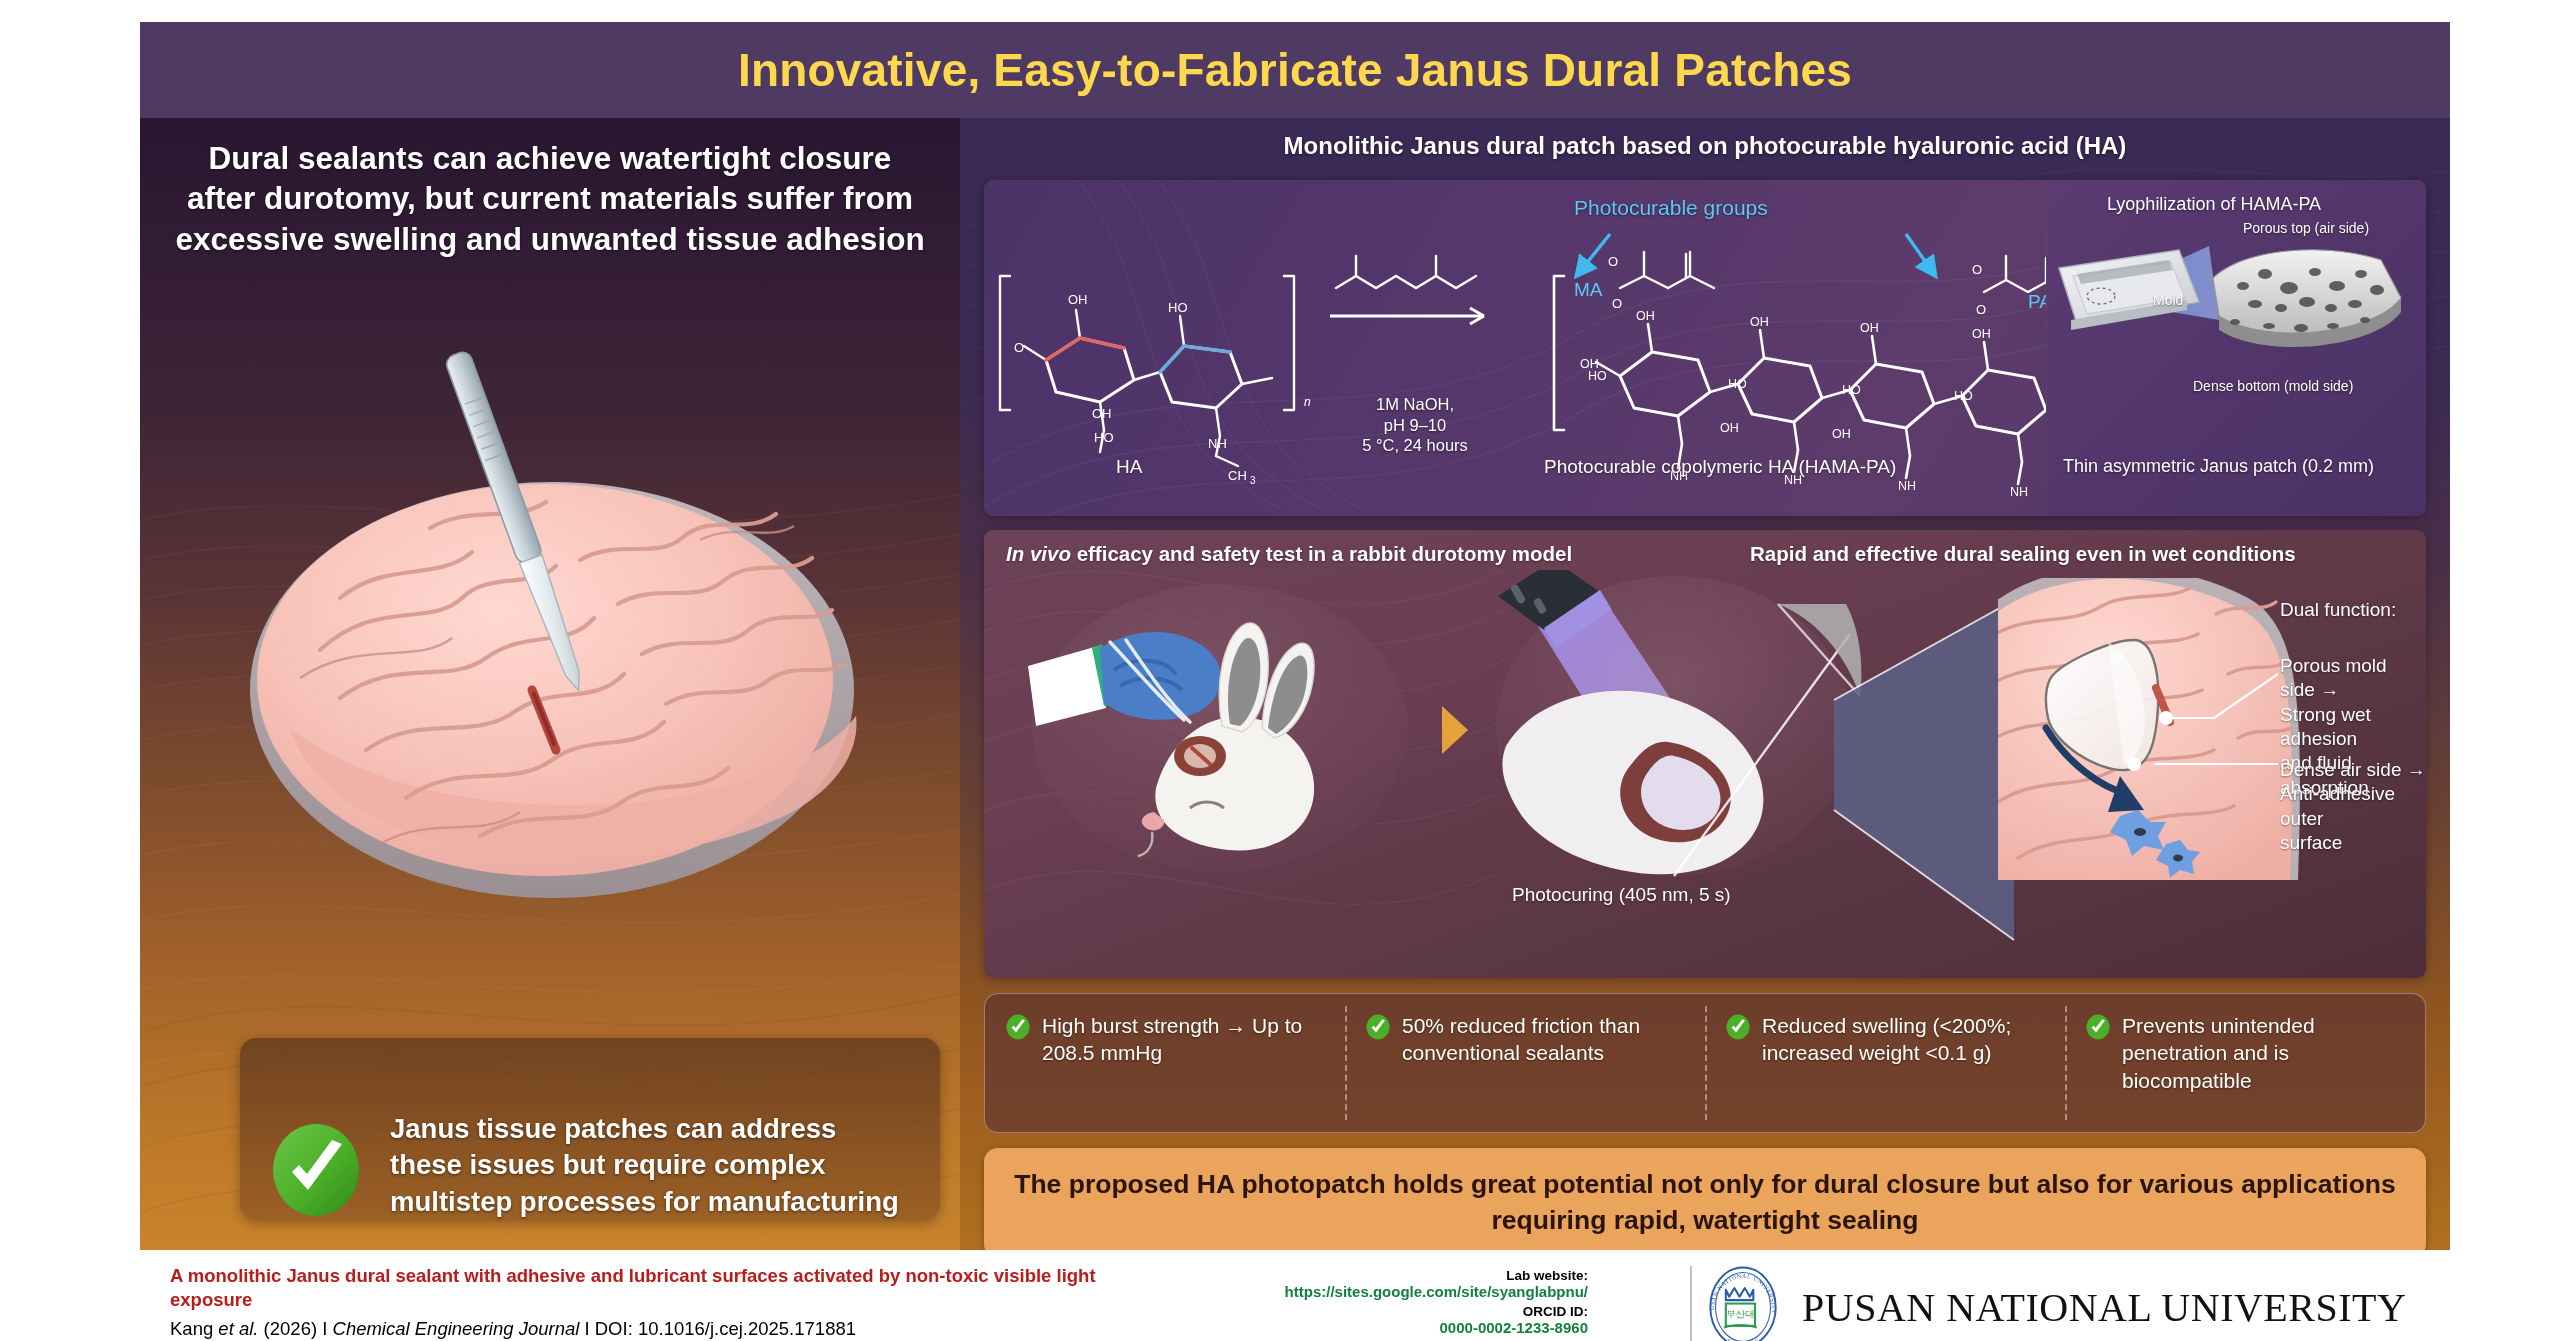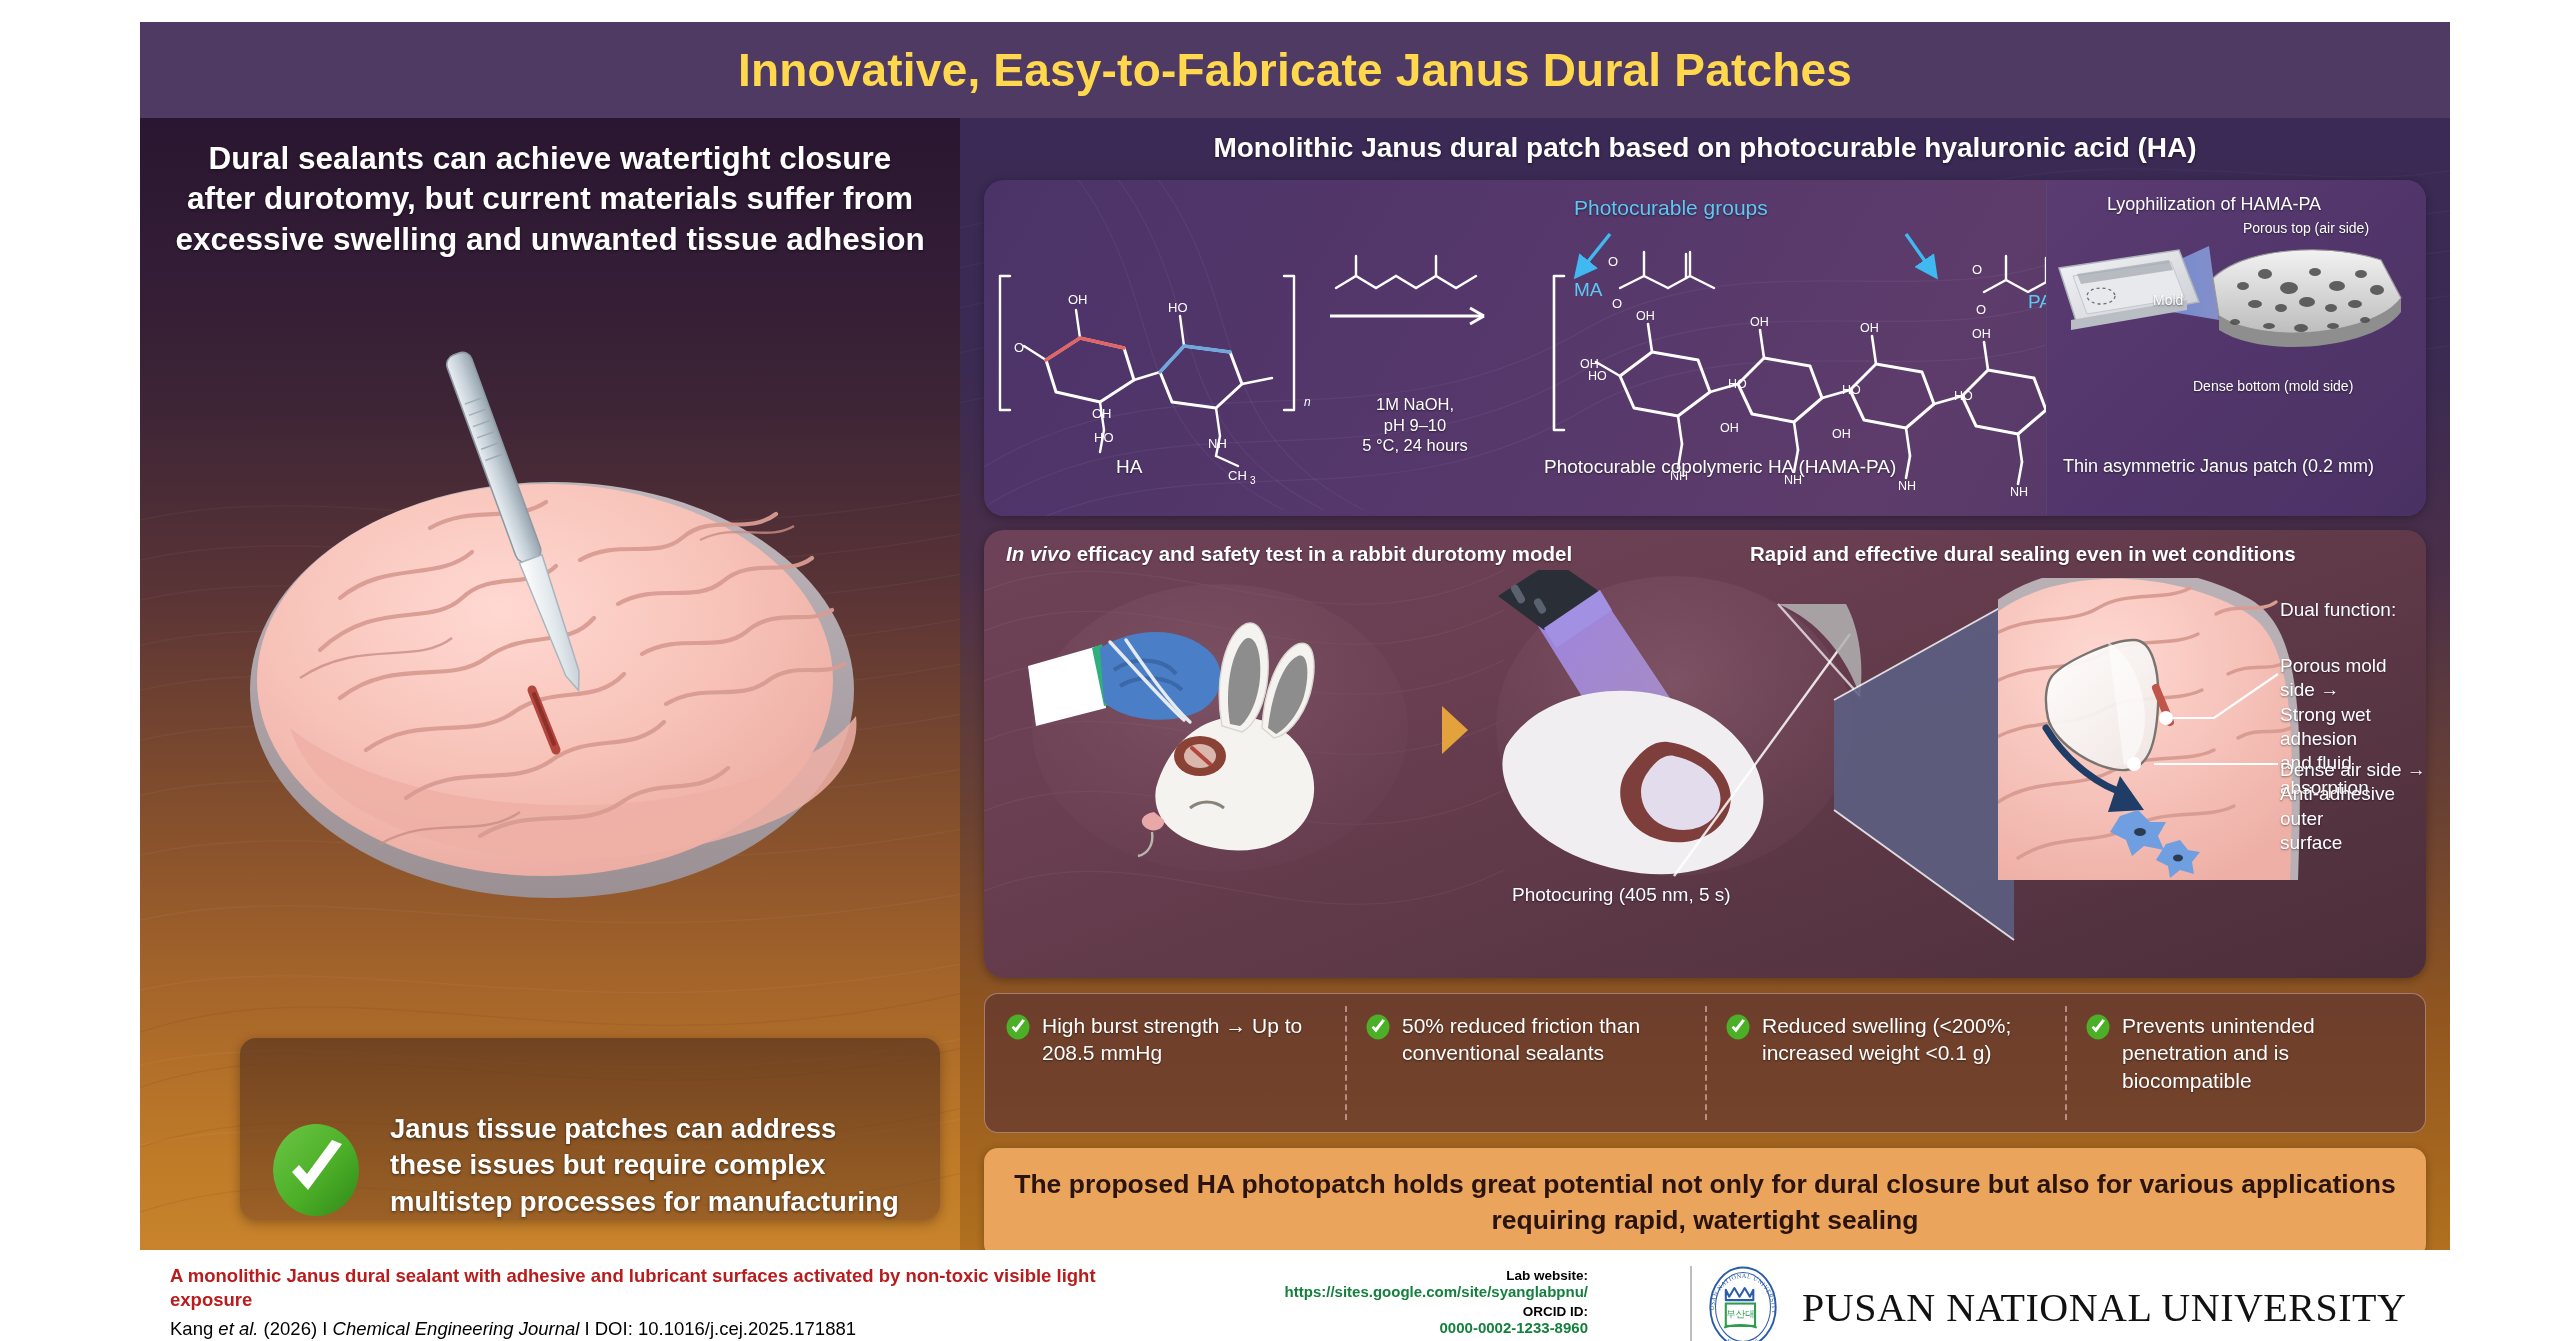--- a/index.html
+++ b/index.html
@@ -69,27 +69,27 @@
   .right-col {
     position: absolute; left: 820px; top: 96px; width: 1490px; height: 1132px;
     background: linear-gradient(180deg,
        #3a2a55 0%, #3b2a52 22%, #4a2f48 40%,
        #6b4232 62%, #92571f 80%, #b0701f 100%);
     overflow: hidden;
   }
 
   .rc-title {
     position: absolute; left: 0; top: 14px; width: 100%;
-    text-align: center; color: #fff; font-size: 28px; font-weight: bold;
+    text-align: center; color: #fff; font-size: 24px; font-weight: bold;
     text-shadow: 0 1px 3px rgba(0,0,0,.5);
   }
 
   .card {
     position: absolute;
-    border-radius: 20px;
+    border-radius: 9px;
     overflow: hidden;
   }
   .card-chem {
     left: 24px; top: 62px; width: 1442px; height: 336px;
     background: linear-gradient(120deg, #4b3368 0%, #55376b 35%, #5d3c6b 65%, #4c3364 100%);
     box-shadow: 0 2px 10px rgba(0,0,0,.30);
   }
   .card-mid {
     left: 24px; top: 412px; width: 1442px; height: 448px;
     background: linear-gradient(160deg, #6d4258 0%, #6a3f52 30%, #5d3846 60%, #4c2e3a 100%);

